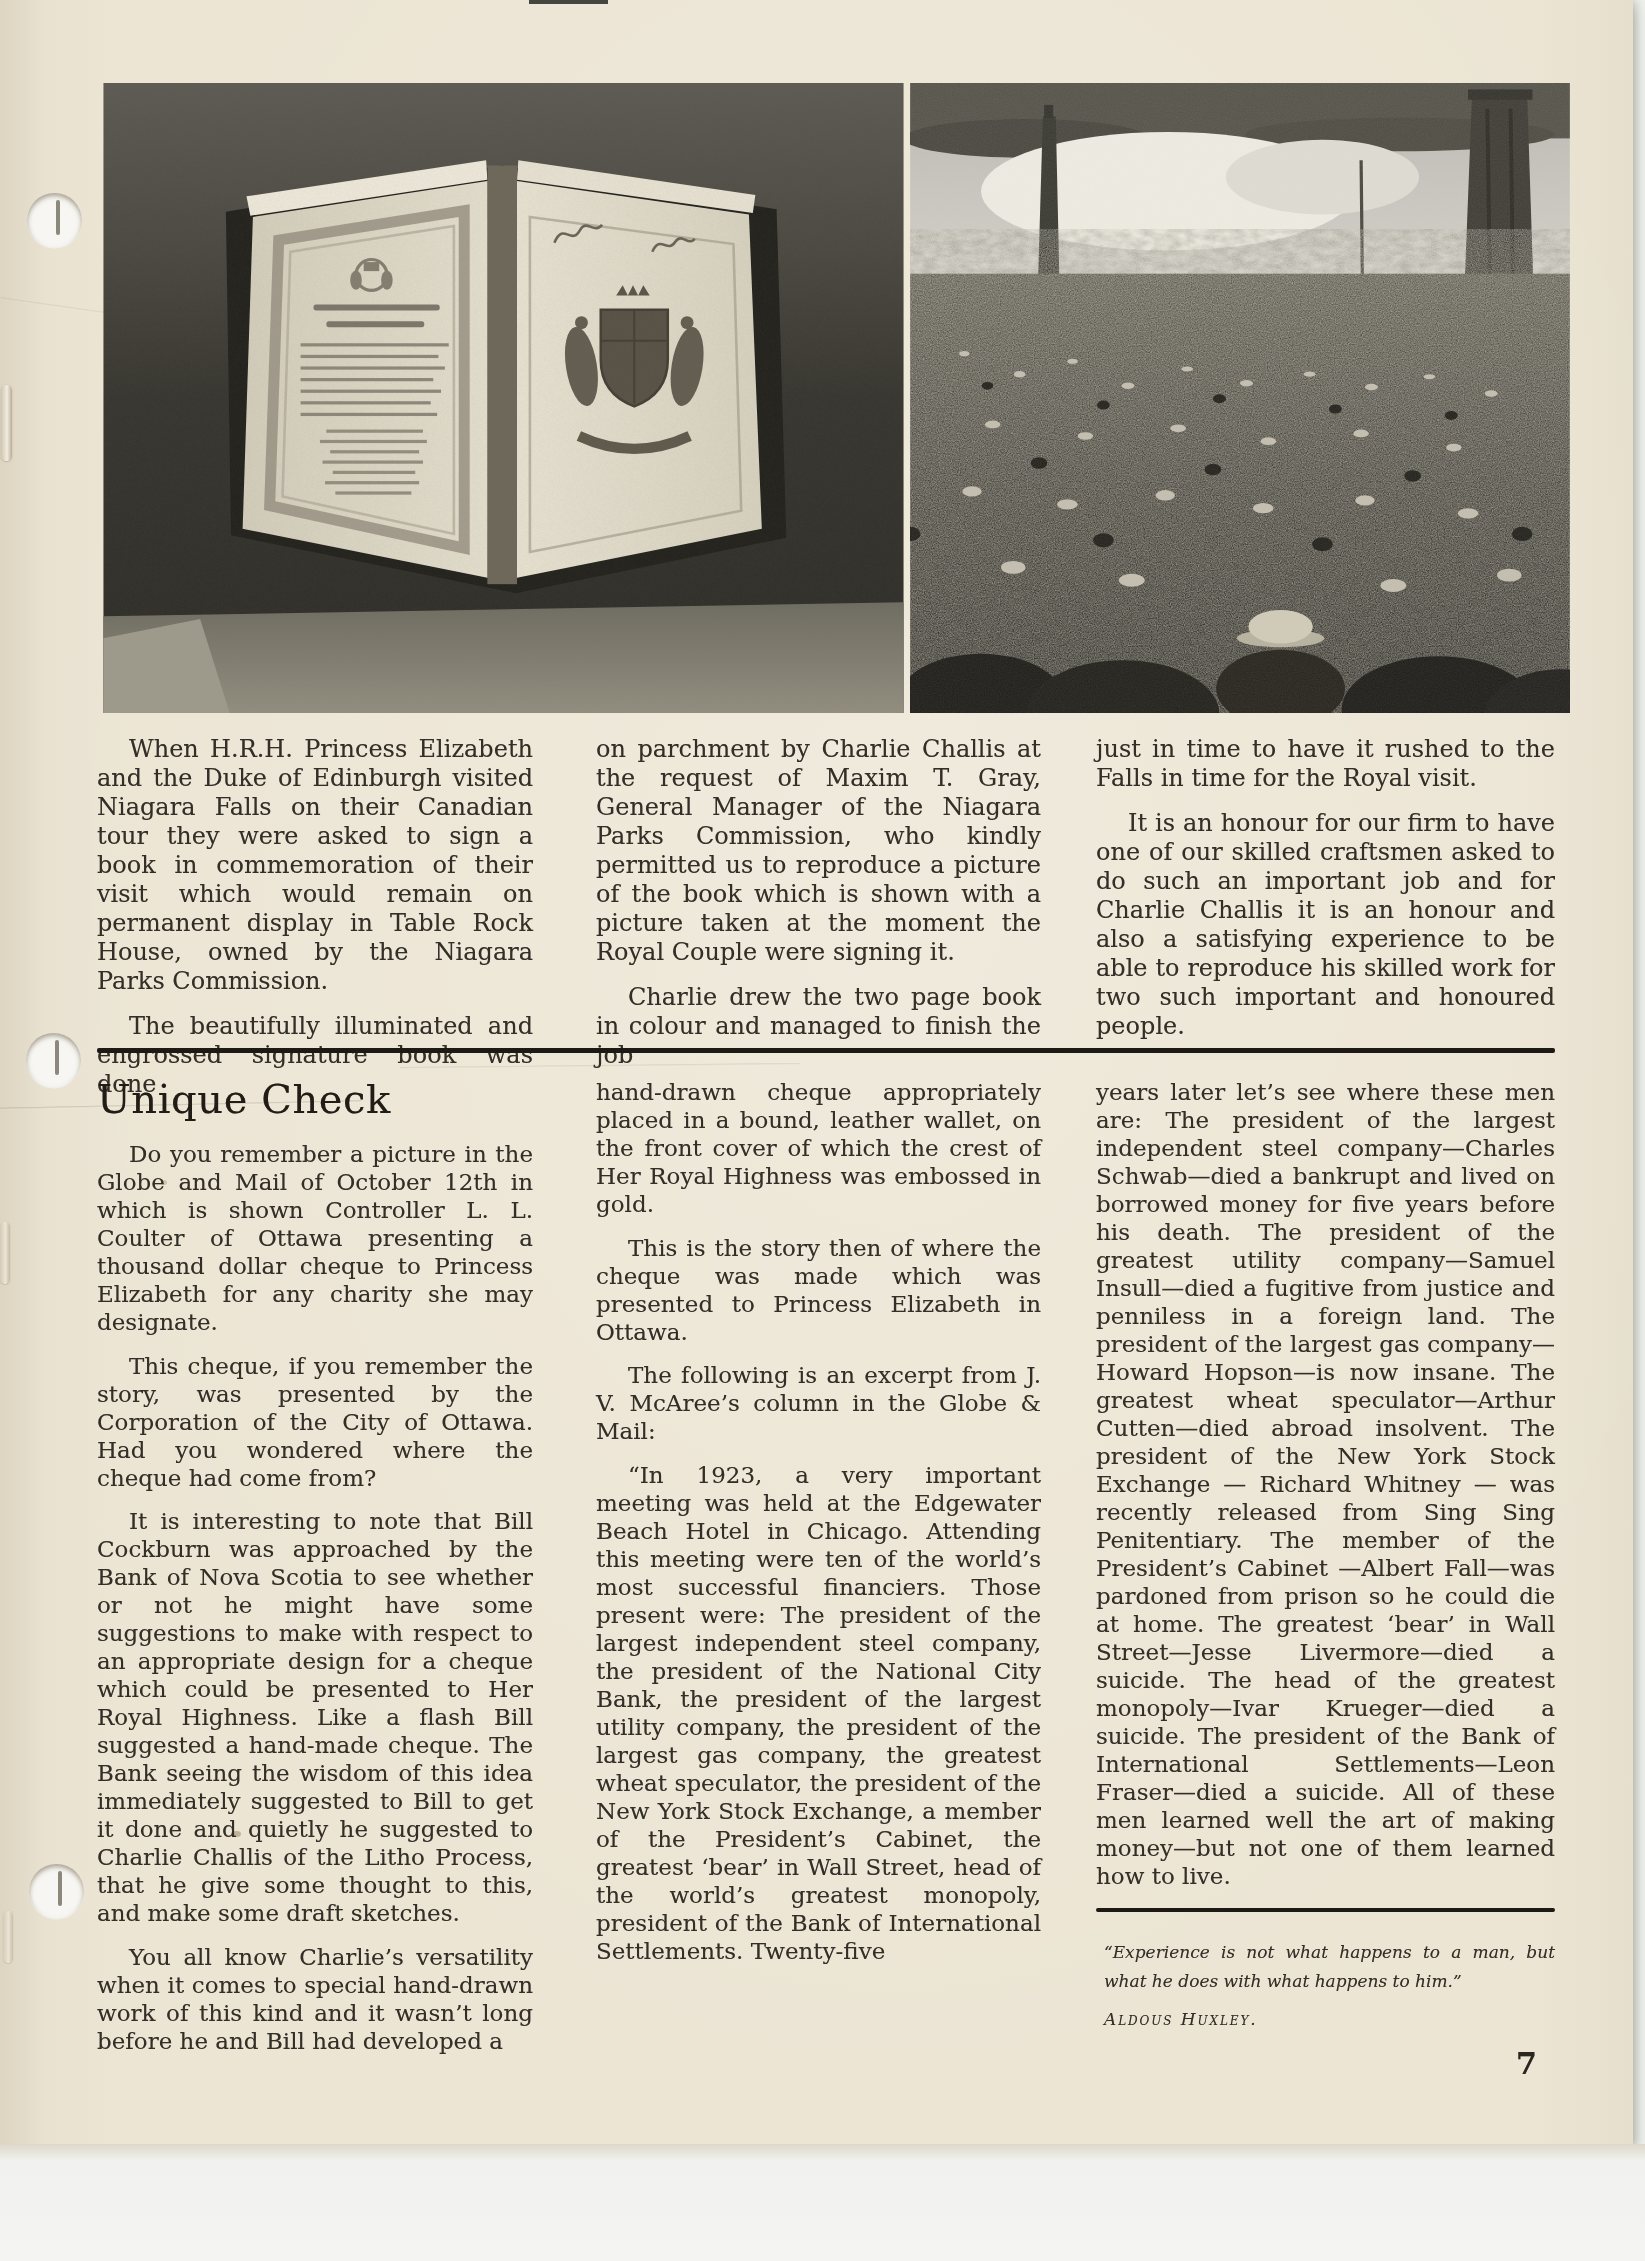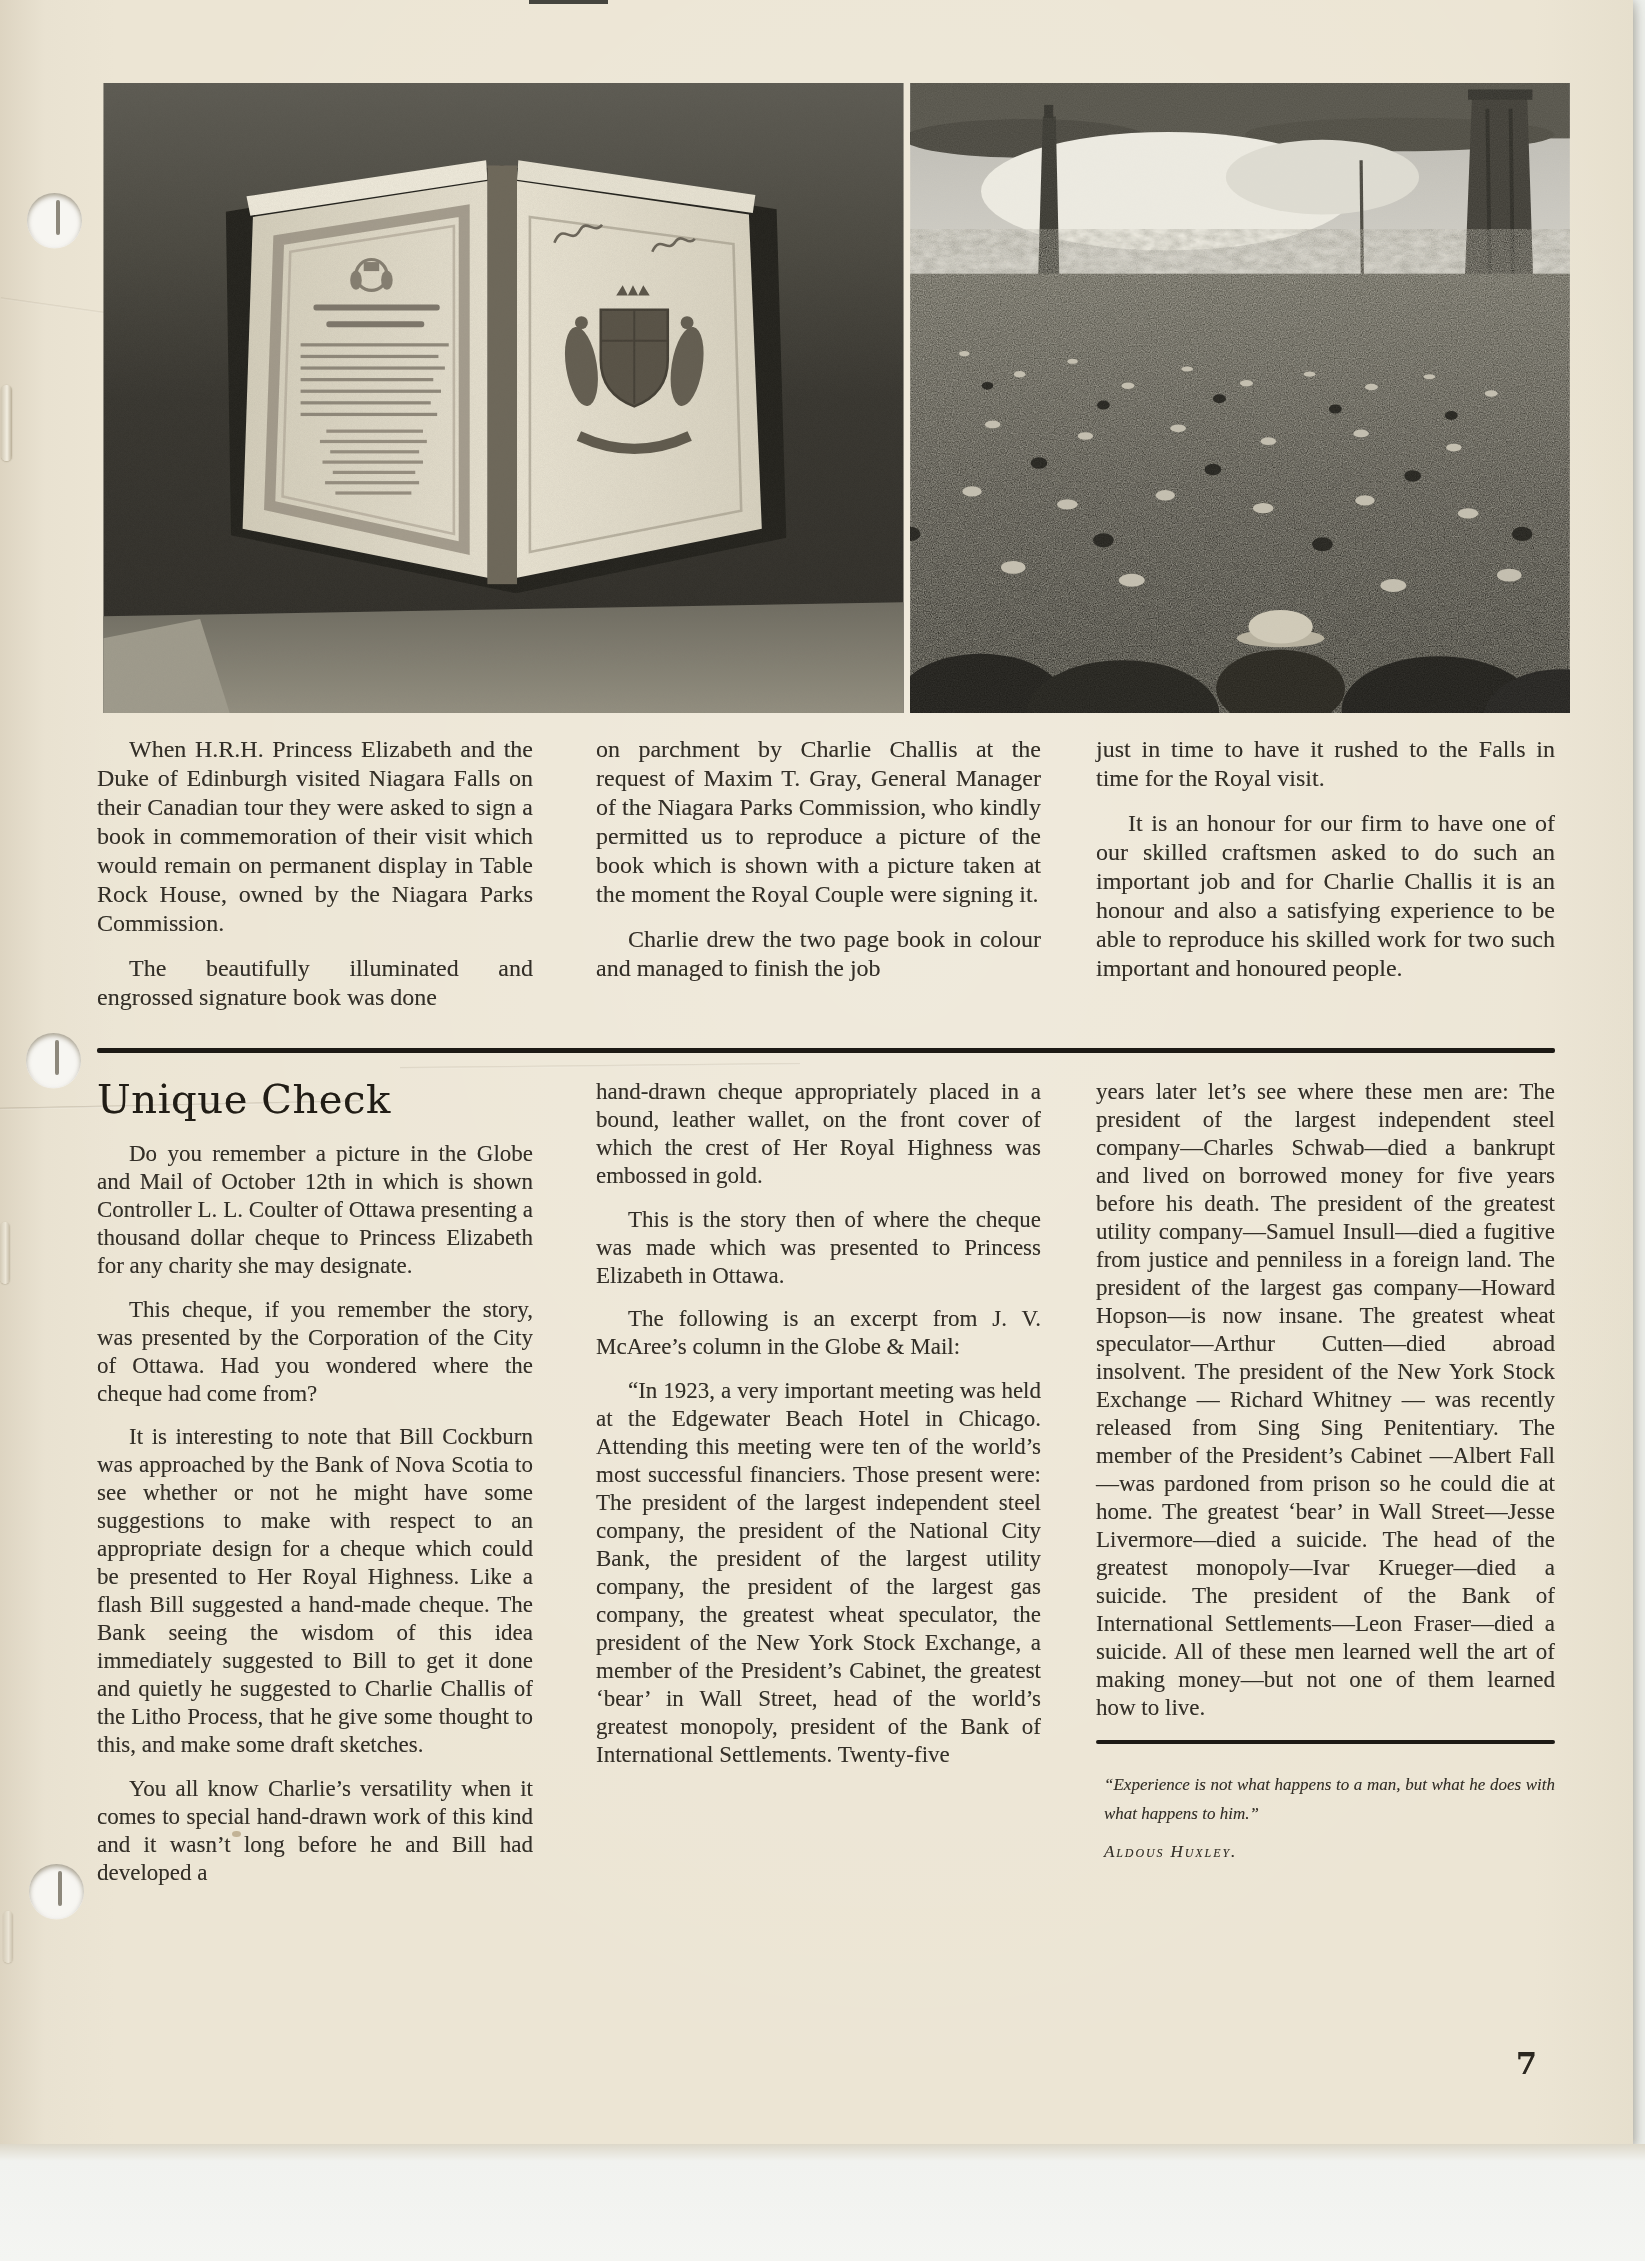--- a/index.html
+++ b/index.html
@@ -34,21 +34,21 @@
     box-shadow:inset 0 2.6px 5.8px rgba(110,98,72,.6), inset 0 -1.3px 2.6px rgba(255,255,255,.8), 0 0.6px 0 rgba(255,255,255,.5);
   }
   .hole .thread{position:absolute;left:52%;top:12%;width:4.5px;height:64%;background:#8d887c;border-radius:1.9px;}
   .slit{position:absolute;width:10.3px;border-radius:5.2px;background:linear-gradient(90deg,#cfc6b2,#f2ede0 55%,#b9ae97);box-shadow:0 0.6px 1.3px rgba(90,75,50,.4);}
   
   .photo{position:absolute;display:block;}
   .photo-left{left:103px;top:83px;width:801px;height:630px;}
   .photo-right{left:910px;top:83px;width:660px;height:630px;}
   
   .col{position:absolute;color:#332f28;text-shadow:0 0 0.6px rgba(50,42,28,.35);}
-  .col p{margin:0 0 15.5px 0;text-align:justify;font-family:Liberation Serif, serif;}
+  .col p{margin:0 0 15.5px 0;text-align:justify;}
   .s1 p{font-size:24px;line-height:29px;}
   .s2 p{font-size:23px;line-height:28px;}
   p.ind{text-indent:32px;}
   .c1{left:97px;width:436px;}
   .c2{left:596px;width:445px;}
   .c3{left:1096px;width:459px;}
   .s1{top:735px;}
   .s2{top:1078px;}
   h2.head{
     font-family:"DejaVu Serif", serif;font-weight:normal;color:#211d16;

